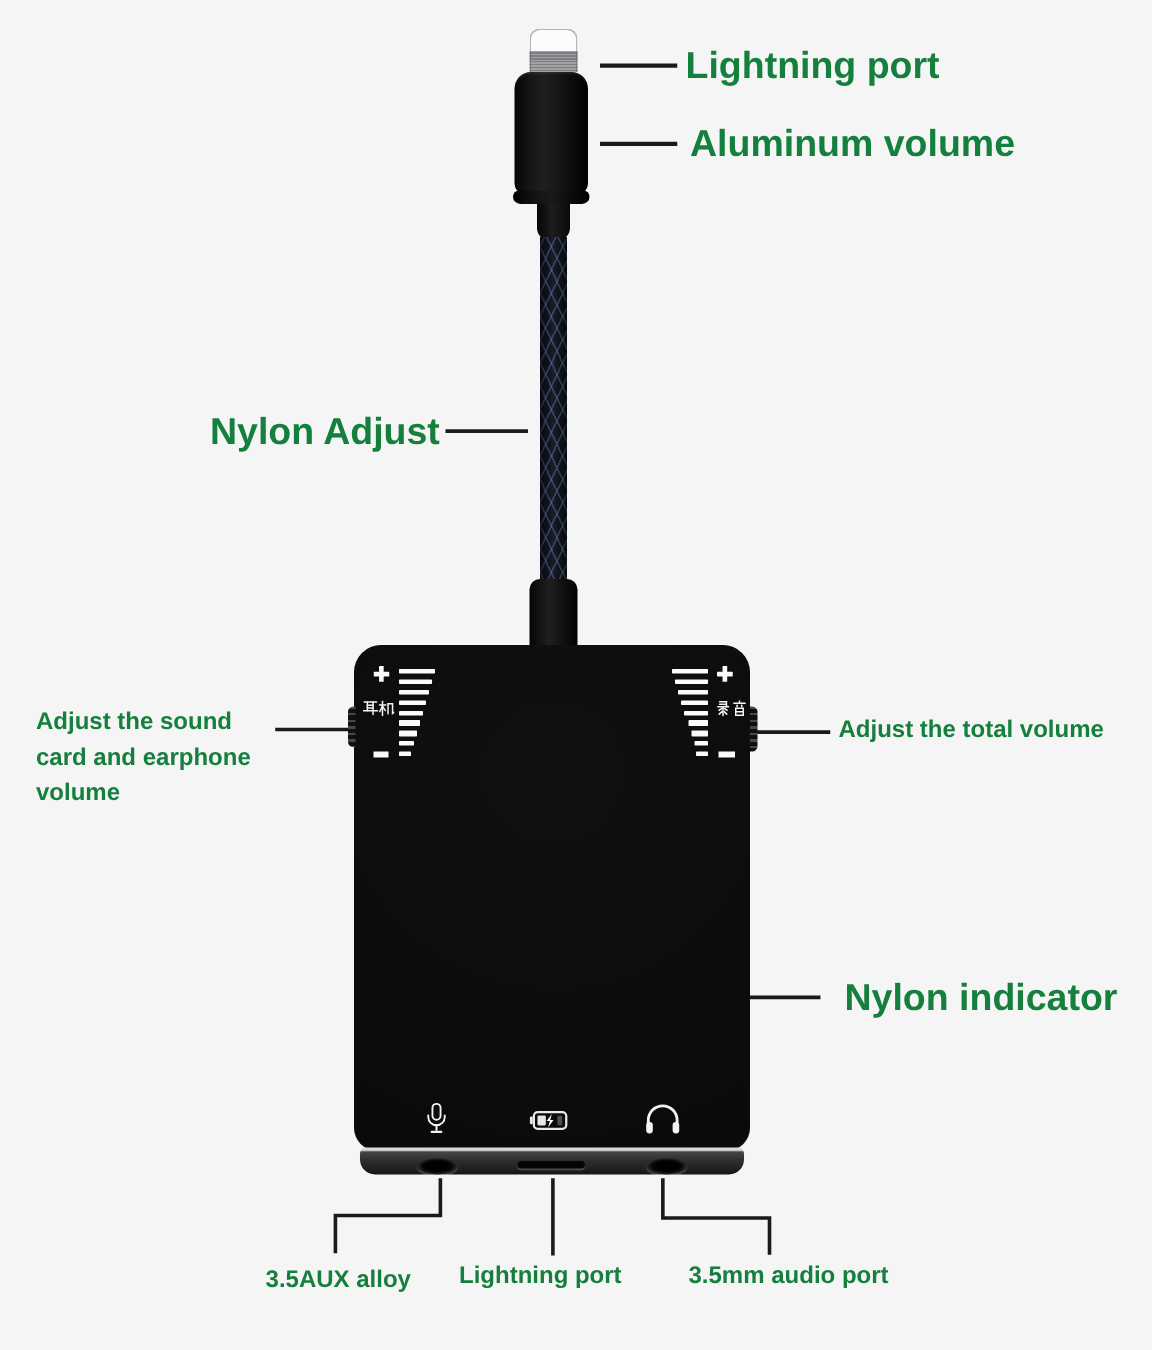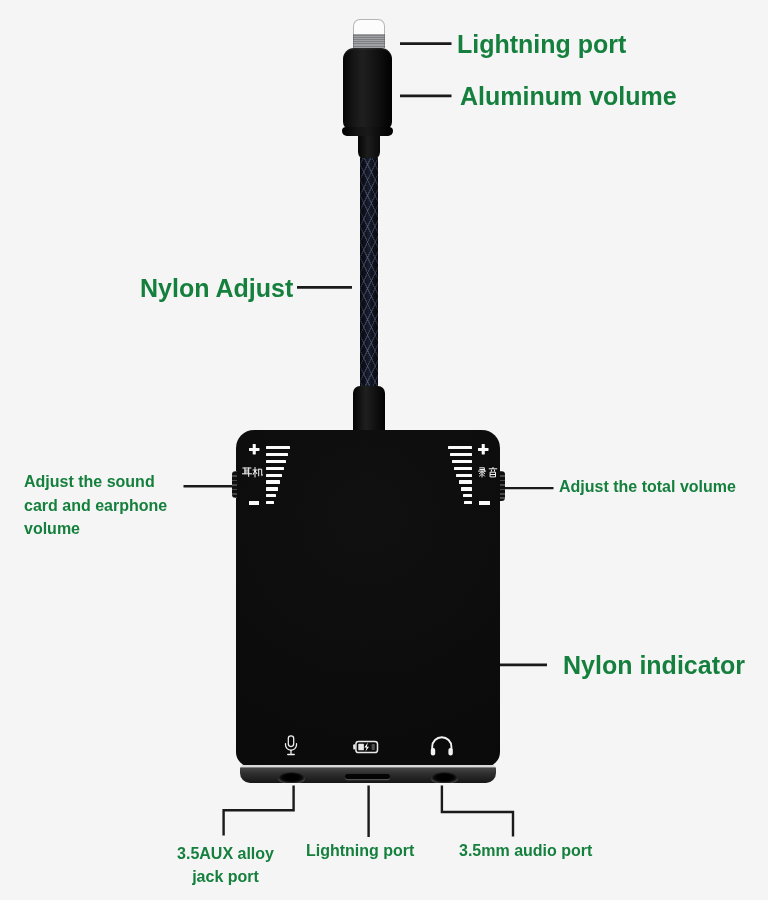--- a/index.html
+++ b/index.html
@@ -240,18 +240,17 @@
   <div class="label label-lg" style="left:140px;top:276px;">Nylon Adjust</div>
   <div class="label label-sm" style="left:24px;top:470px;line-height:23.7px;font-size:16px;">
     <span class="ln">Adjust the sound</span>
     <span class="ln">card and earphone</span>
     <span class="ln">volume</span>
   </div>
   <div class="label label-sm" style="left:559px;top:478.8px;">Adjust the total volume</div>
   <div class="label label-lg" style="left:563px;top:653px;">Nylon indicator</div>
   <div class="label label-sm" style="left:225.5px;top:842.3px;line-height:23px;transform:translateX(-50%);text-align:center;">
     <span class="ln">3.5AUX alloy</span>
-    <span class="ln">jack port</span>
   </div>
   <div class="label label-sm" style="left:306px;top:842.8px;">Lightning port</div>
   <div class="label label-sm" style="left:459px;top:842.8px;">3.5mm audio port</div>
 
 </div>
 
 </body></html>

